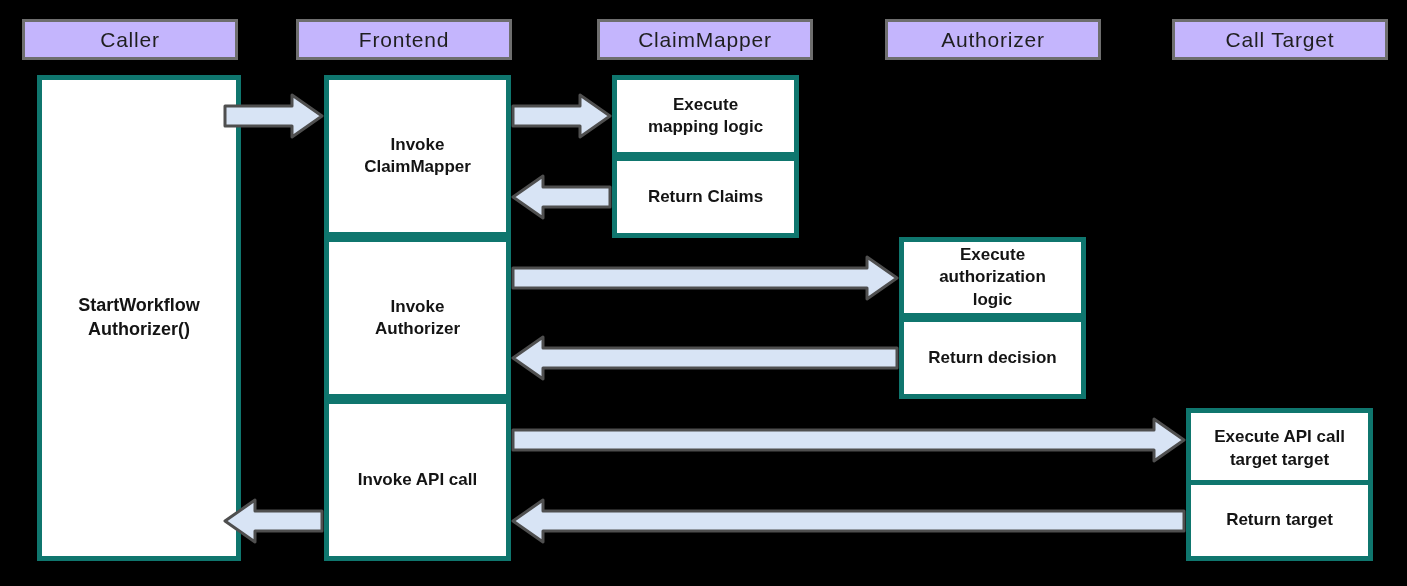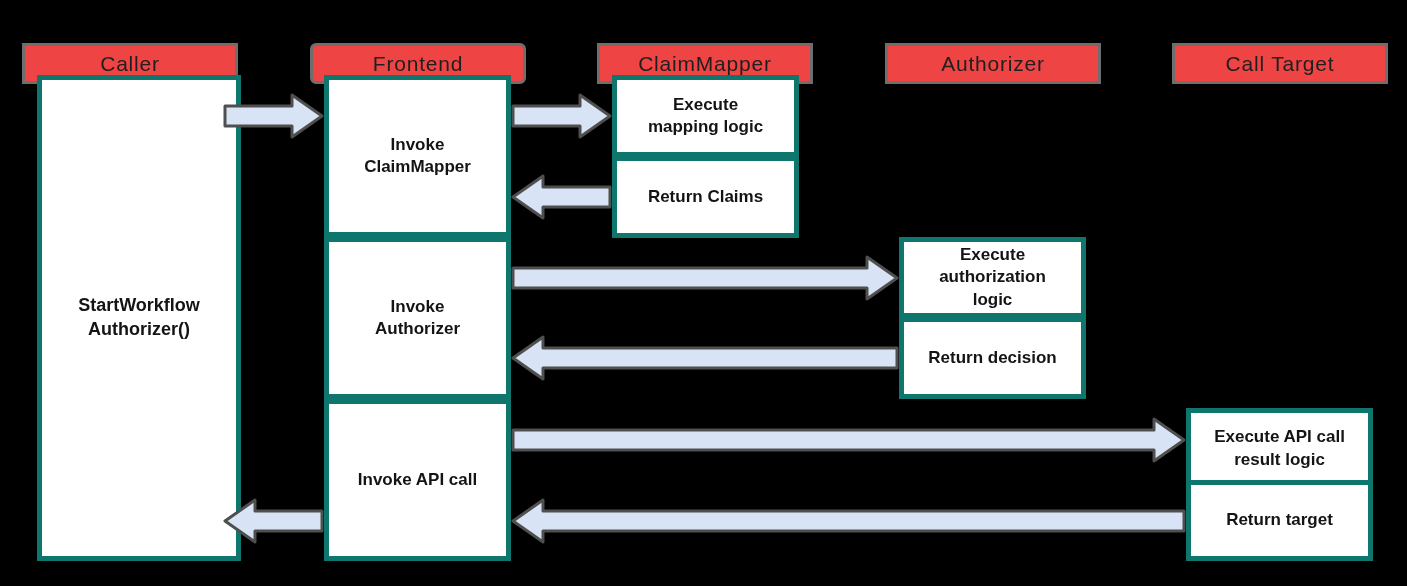--- a/index.html
+++ b/index.html
@@ -13,30 +13,29 @@
     width: 1407px;
     height: 586px;
     background: #000000;
     overflow: hidden;
   }
   .lane-header {
     position: absolute;
     top: 19px;
     width: 216px;
     height: 41px;
-    background: #ef4444;
+    background: #c4b5fd;
     border: 3px solid #6e6e6e;
     box-sizing: border-box;
     display: flex;
     align-items: center;
     justify-content: center;
     font-size: 21px;
     letter-spacing: 0.8px;
     color: #1f1f1f;
-    margin-top: 24px;
   }
   .bbox {
     position: absolute;
     background: #ffffff;
     border: 5px solid #0f766e;
     box-sizing: border-box;
     display: flex;
     flex-direction: column;
     align-items: center;
     justify-content: center;
@@ -61,21 +60,21 @@
   }
 </style>
 </head>
 <body>
 
 <div class="stage">
 
   <div class="lane-header" style="left:22px;">
     <span>Caller</span>
   </div>
-  <div class="lane-header" style="left:310px;border-radius:6px;">
+  <div class="lane-header" style="left:296px;">
     <span>Frontend</span>
   </div>
   <div class="lane-header" style="left:597px;">
     <span>ClaimMapper</span>
   </div>
   <div class="lane-header" style="left:885px;">
     <span>Authorizer</span>
   </div>
   <div class="lane-header" style="left:1172px;">
     <span>Call Target</span>
@@ -110,21 +109,21 @@
     <span class="line">Execute</span>
     <span class="line">authorization</span>
     <span class="line">logic</span>
   </div>
   <div class="bbox" style="left:899px;top:317px;width:187px;height:82px;">
     <span class="line">Return decision</span>
   </div>
 
   <div class="bbox" style="left:1186px;top:399px;width:187px;height:81px;margin-top:9px;">
     <span class="line">Execute API call</span>
-    <span class="line">result logic</span>
+    <span class="line">target target</span>
   </div>
   <div class="bbox" style="left:1186px;top:480px;width:187px;height:81px;">
     <span class="line">Return target</span>
   </div>
 
   <svg class="arrow" style="left:223px;top:92px;" width="101" height="48">
     <polygon points="2,14 69,14 69,3 99,24 69,45 69,34 2,34"></polygon>
   </svg>
 
   <svg class="arrow" style="left:511px;top:92px;" width="101" height="48">

